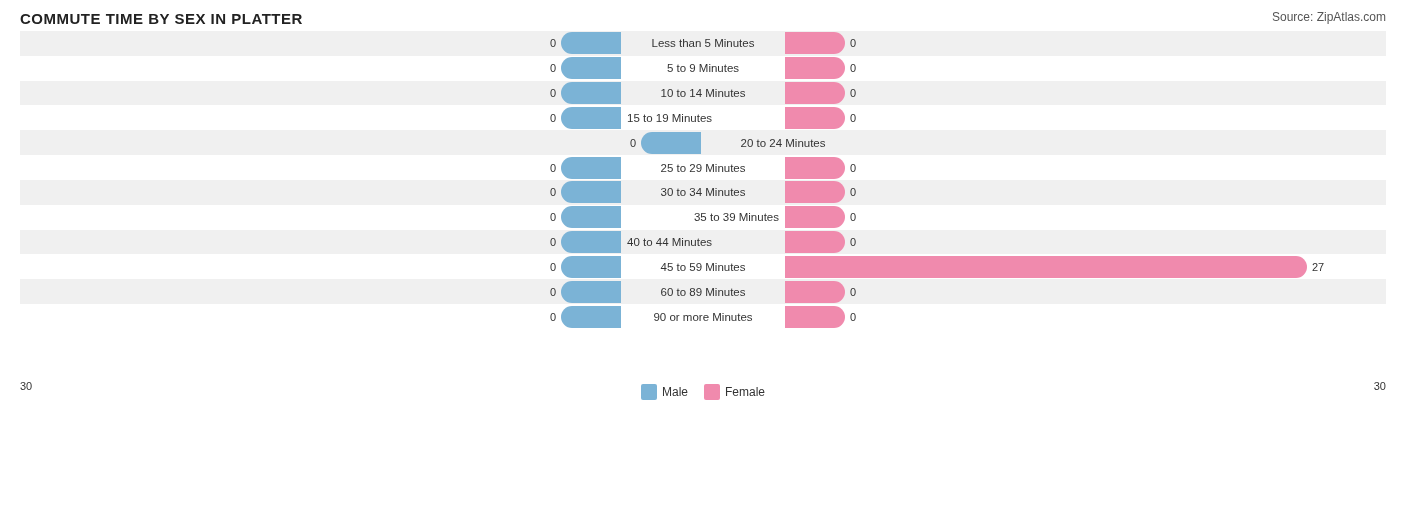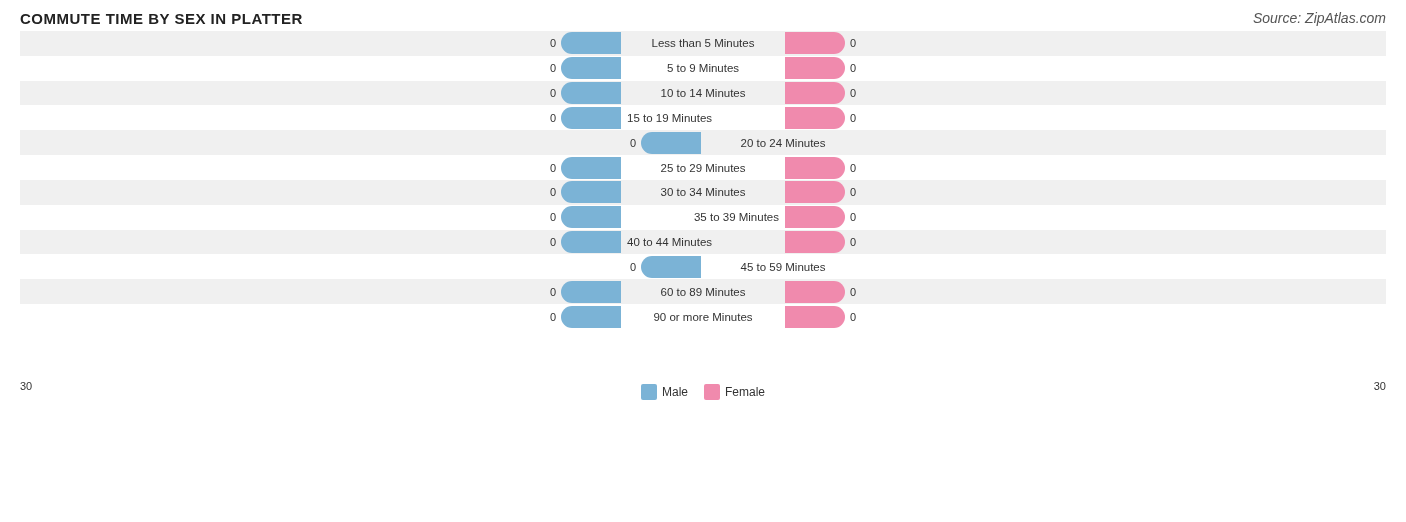--- a/index.html
+++ b/index.html
@@ -22,23 +22,22 @@
       font-weight: bold;
       color: #222;
       text-transform: uppercase;
       letter-spacing: 0.5px;
       margin-bottom: 4px;
     }
     .chart-source {
       position: absolute;
       top: 10px;
       right: 20px;
-      font-size: 14px;
+      font-size: 12px;
       color: #555;
-      font-style: italic;
     }
     .chart-area {
       display: flex;
       flex-direction: column;
       width: 100%;
       height: calc(100% - 60px);
       margin-top: 4px;
     }
     .row {
       display: flex;
@@ -276,20 +275,25 @@
     </div>
   </div>
       <div class="row">
     <div style="display:flex;align-items:center;width:100%;height:100%;position:relative;">
       <div class="left-half">
         <span class="left-zero">0</span>
         <div class="bar-left" style="width:60px; background-color:#7bb3d6;">
         </div>
       </div>
       <div style="min-width:160px;text-align:center;font-size:11.5px;color:#333;white-space:nowrap;padding:0 4px;">45 to 59 Minutes</div>
+      <div class="right-half">
+        <div class="bar-right" style="width:522px; background-color:#f08aad;">
+        </div>
+        <span class="bar-value-right-outside">27</span>
+      </div>
     </div>
   </div>
       <div class="row">
     <div style="display:flex;align-items:center;width:100%;height:100%;position:relative;">
       <div class="left-half">
         <span class="left-zero">0</span>
         <div class="bar-left" style="width:60px; background-color:#7bb3d6;">
         </div>
       </div>
       <div style="min-width:160px;text-align:center;font-size:11.5px;color:#333;white-space:nowrap;padding:0 4px;">60 to 89 Minutes</div>

